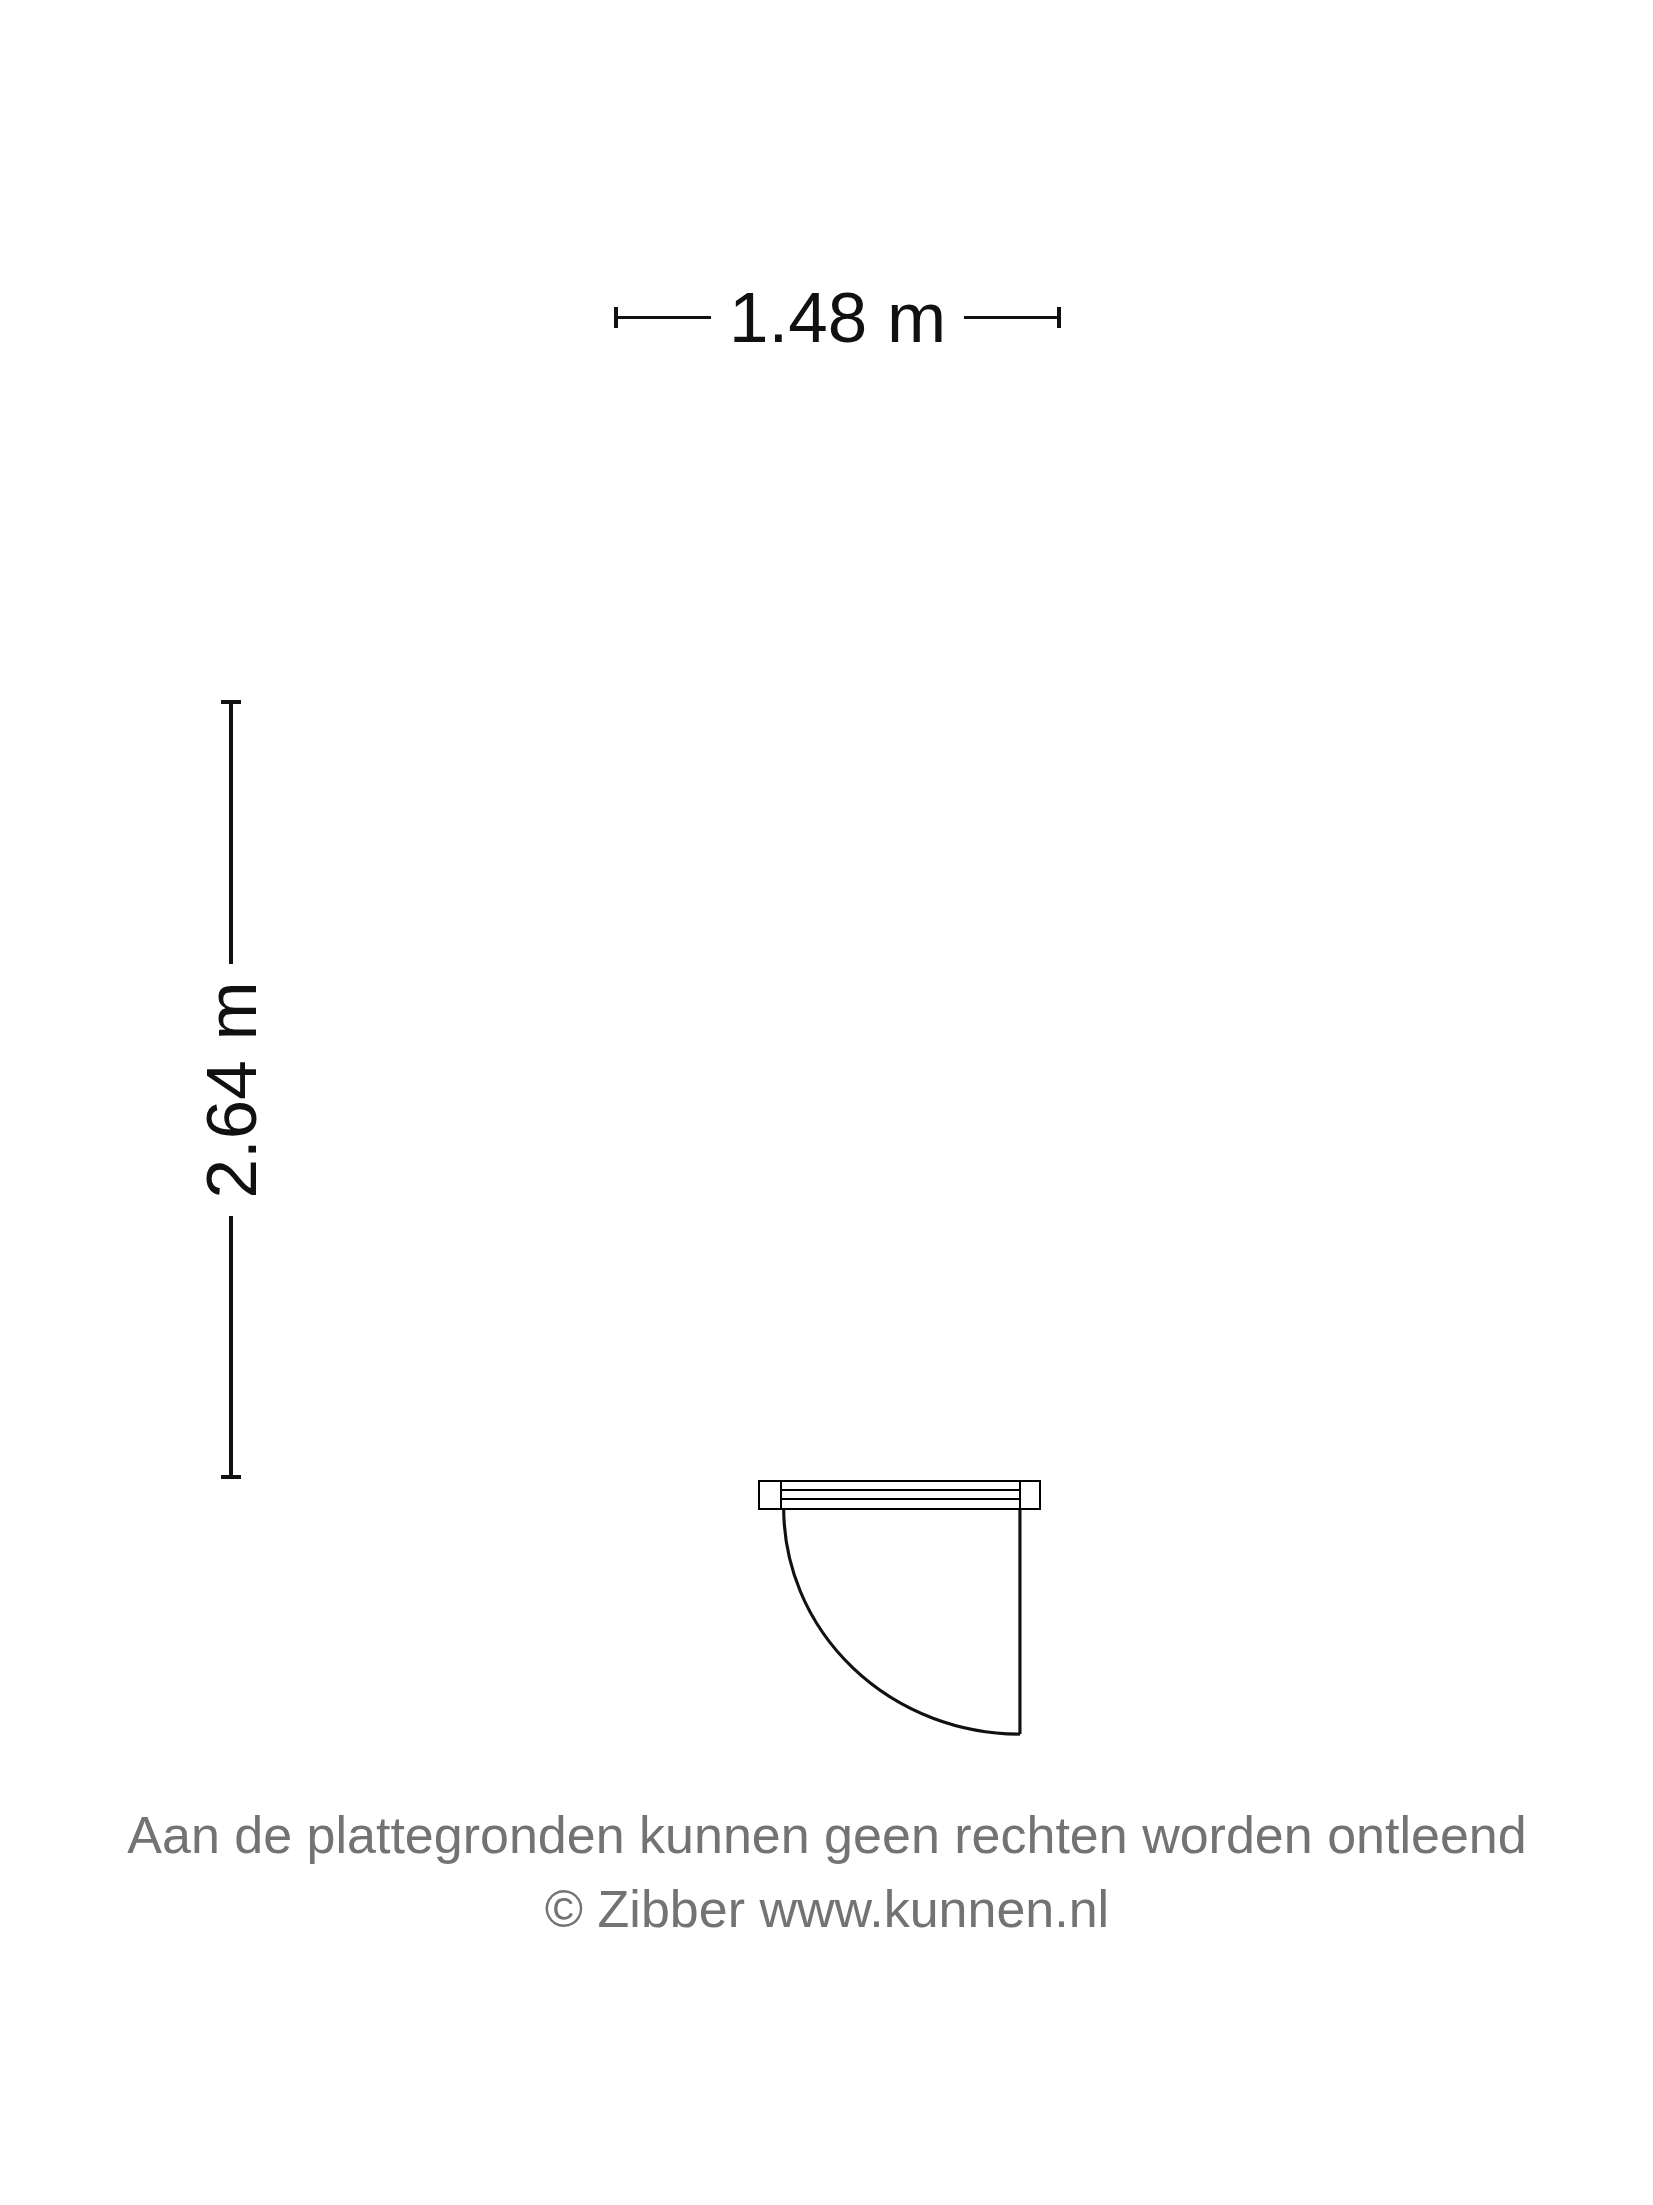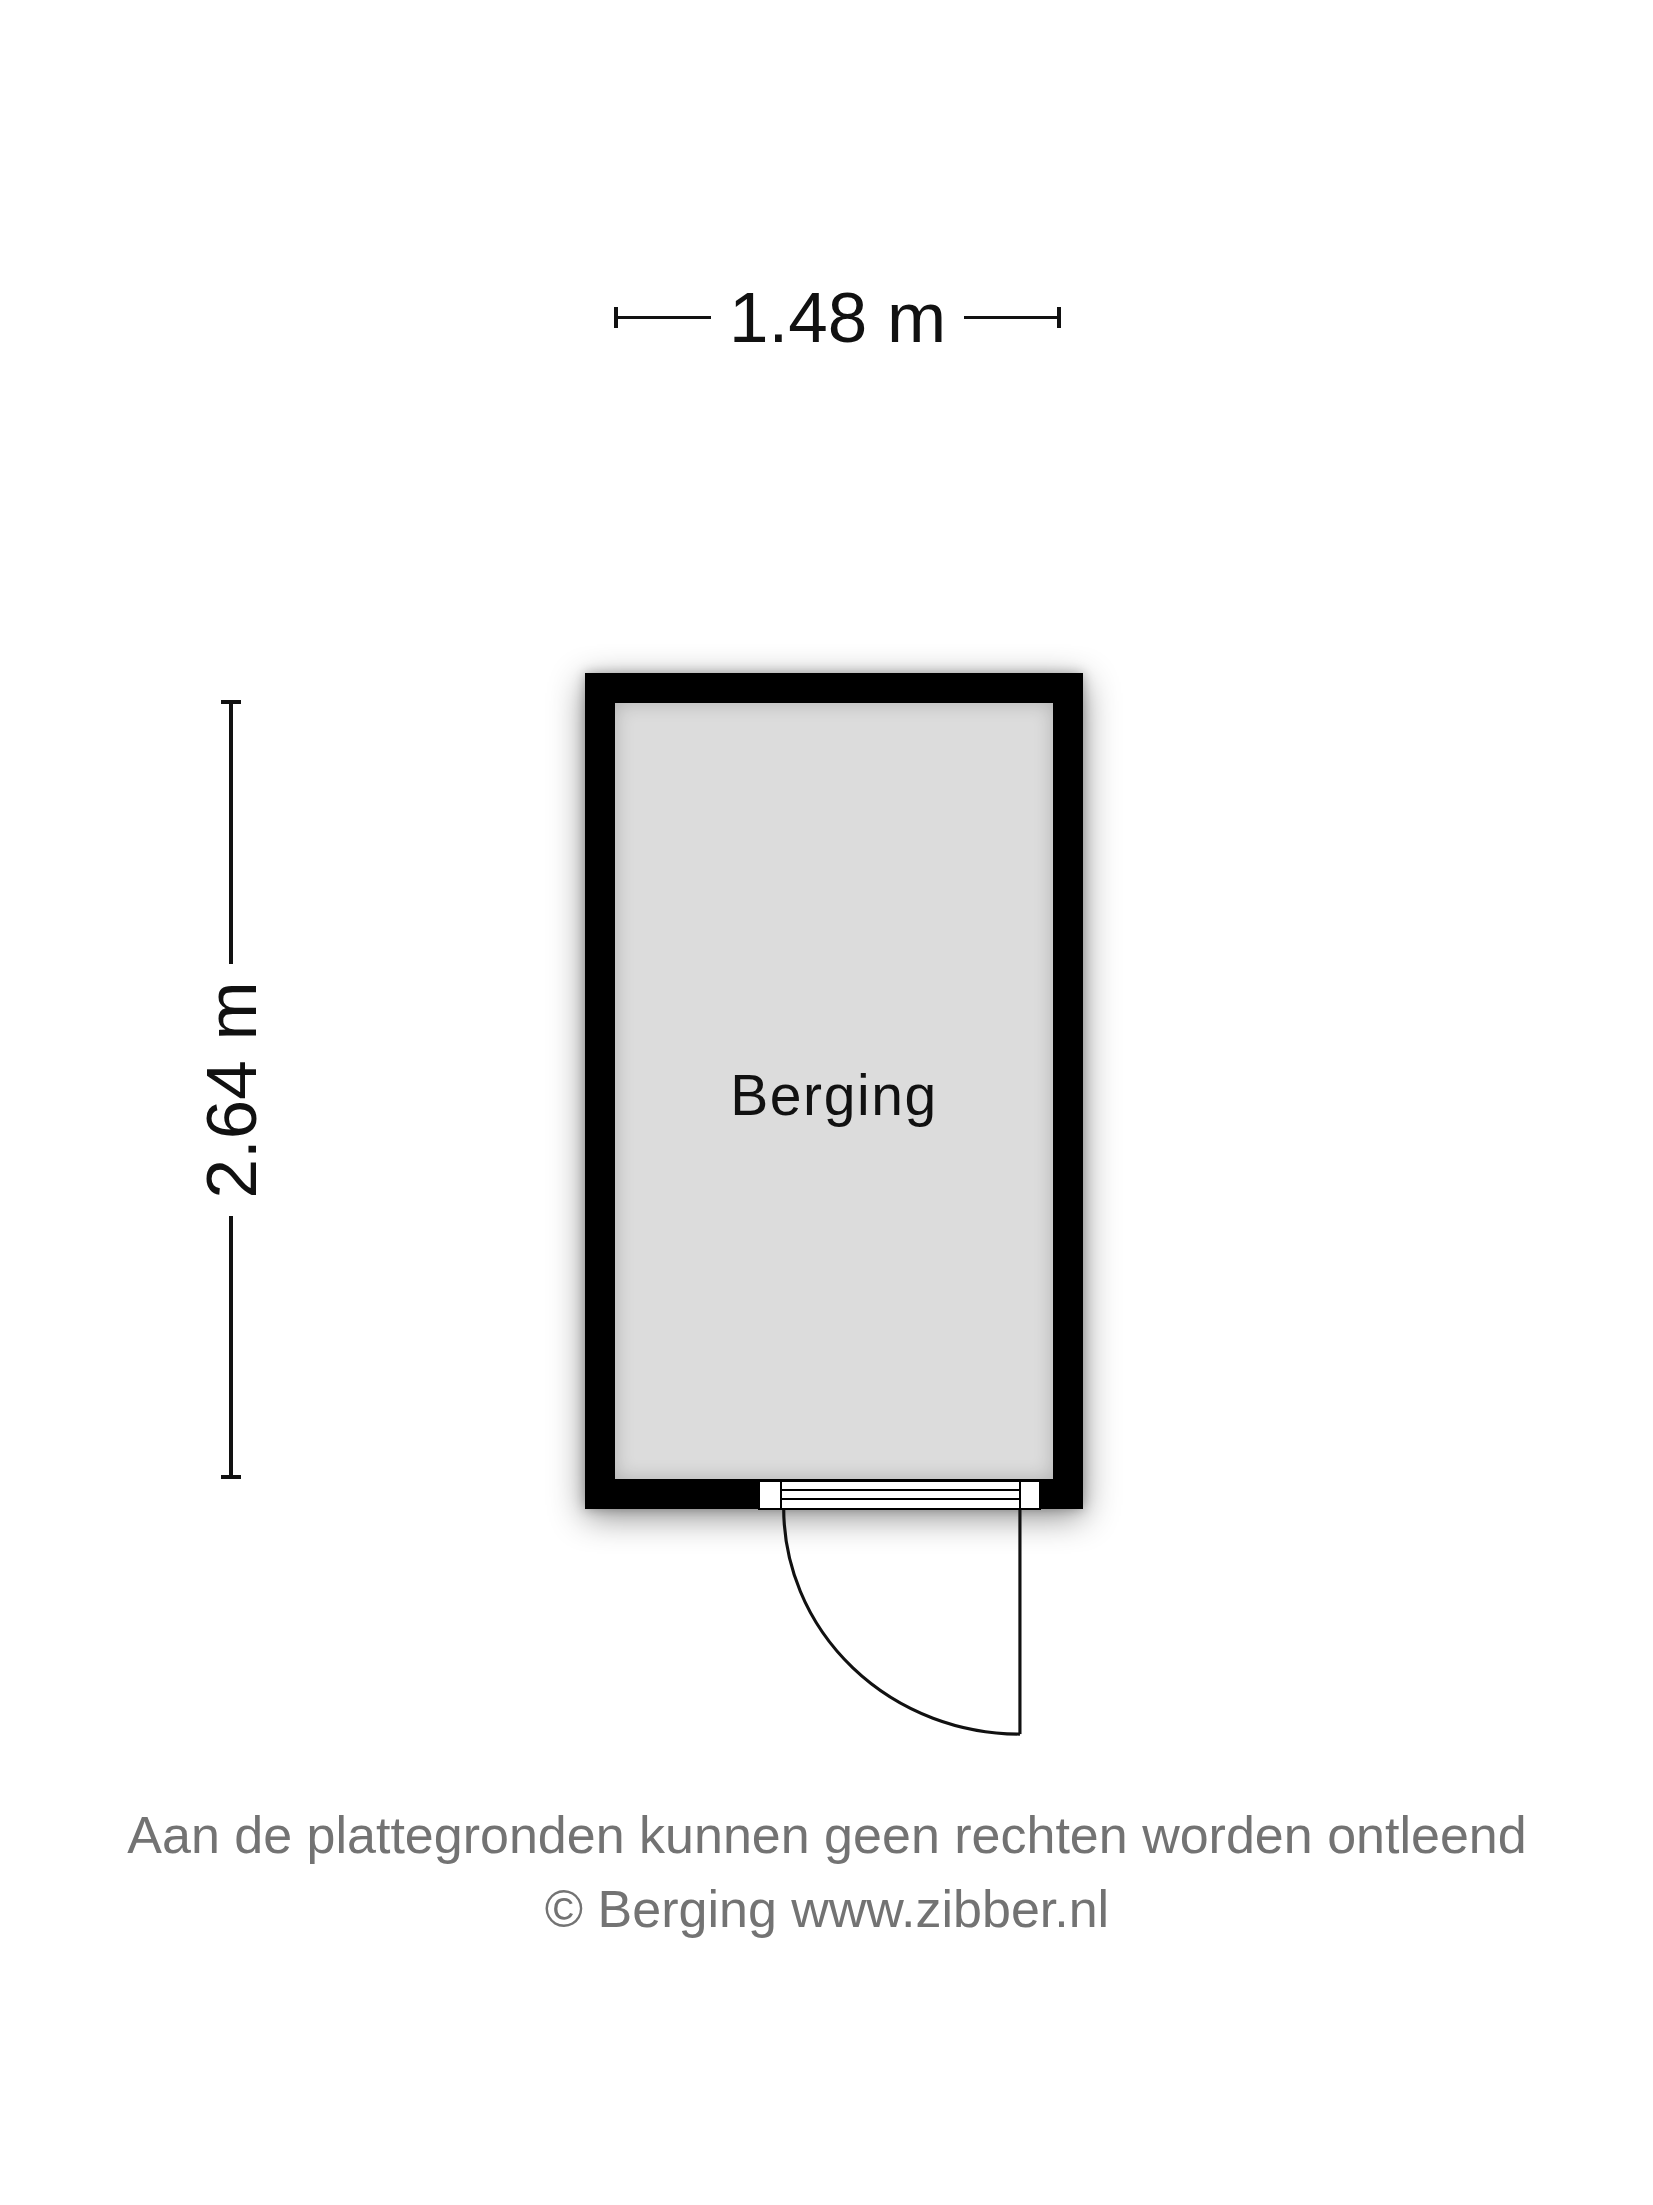--- a/index.html
+++ b/index.html
@@ -124,34 +124,29 @@
   <div class="dim-left">
     <span class="tick-h"></span>
     <span class="dline-v"></span>
     <span class="vlabel-wrap">
       <span class="dim-label">2.64 m</span>
     </span>
     <span class="dline-v"></span>
     <span class="tick-h"></span>
   </div>
 
-  <div class="room">
-    <div class="floor">
-      <div class="room-label">Berging</div>
-    </div>
-  </div>
 
   <div class="jamb jamb-left"></div>
   <div class="threshold"></div>
   <div class="jamb jamb-right"></div>
 
   <svg class="door-svg" viewBox="0 0 2100 2800" xmlns="http://www.w3.org/2000/svg">
     <path d="M 995 1915 A 300 287 0 0 0 1295 2202"></path>
     <path d="M 1295 1915 L 1295 2202"></path>
   </svg>
 
   <div class="footer">
     <div>Aan de plattegronden kunnen geen rechten worden ontleend</div>
-    <div>© Berging www.zibber.nl</div>
+    <div>© Zibber www.kunnen.nl</div>
   </div>
 
 </div>
 
 
 </body></html>

